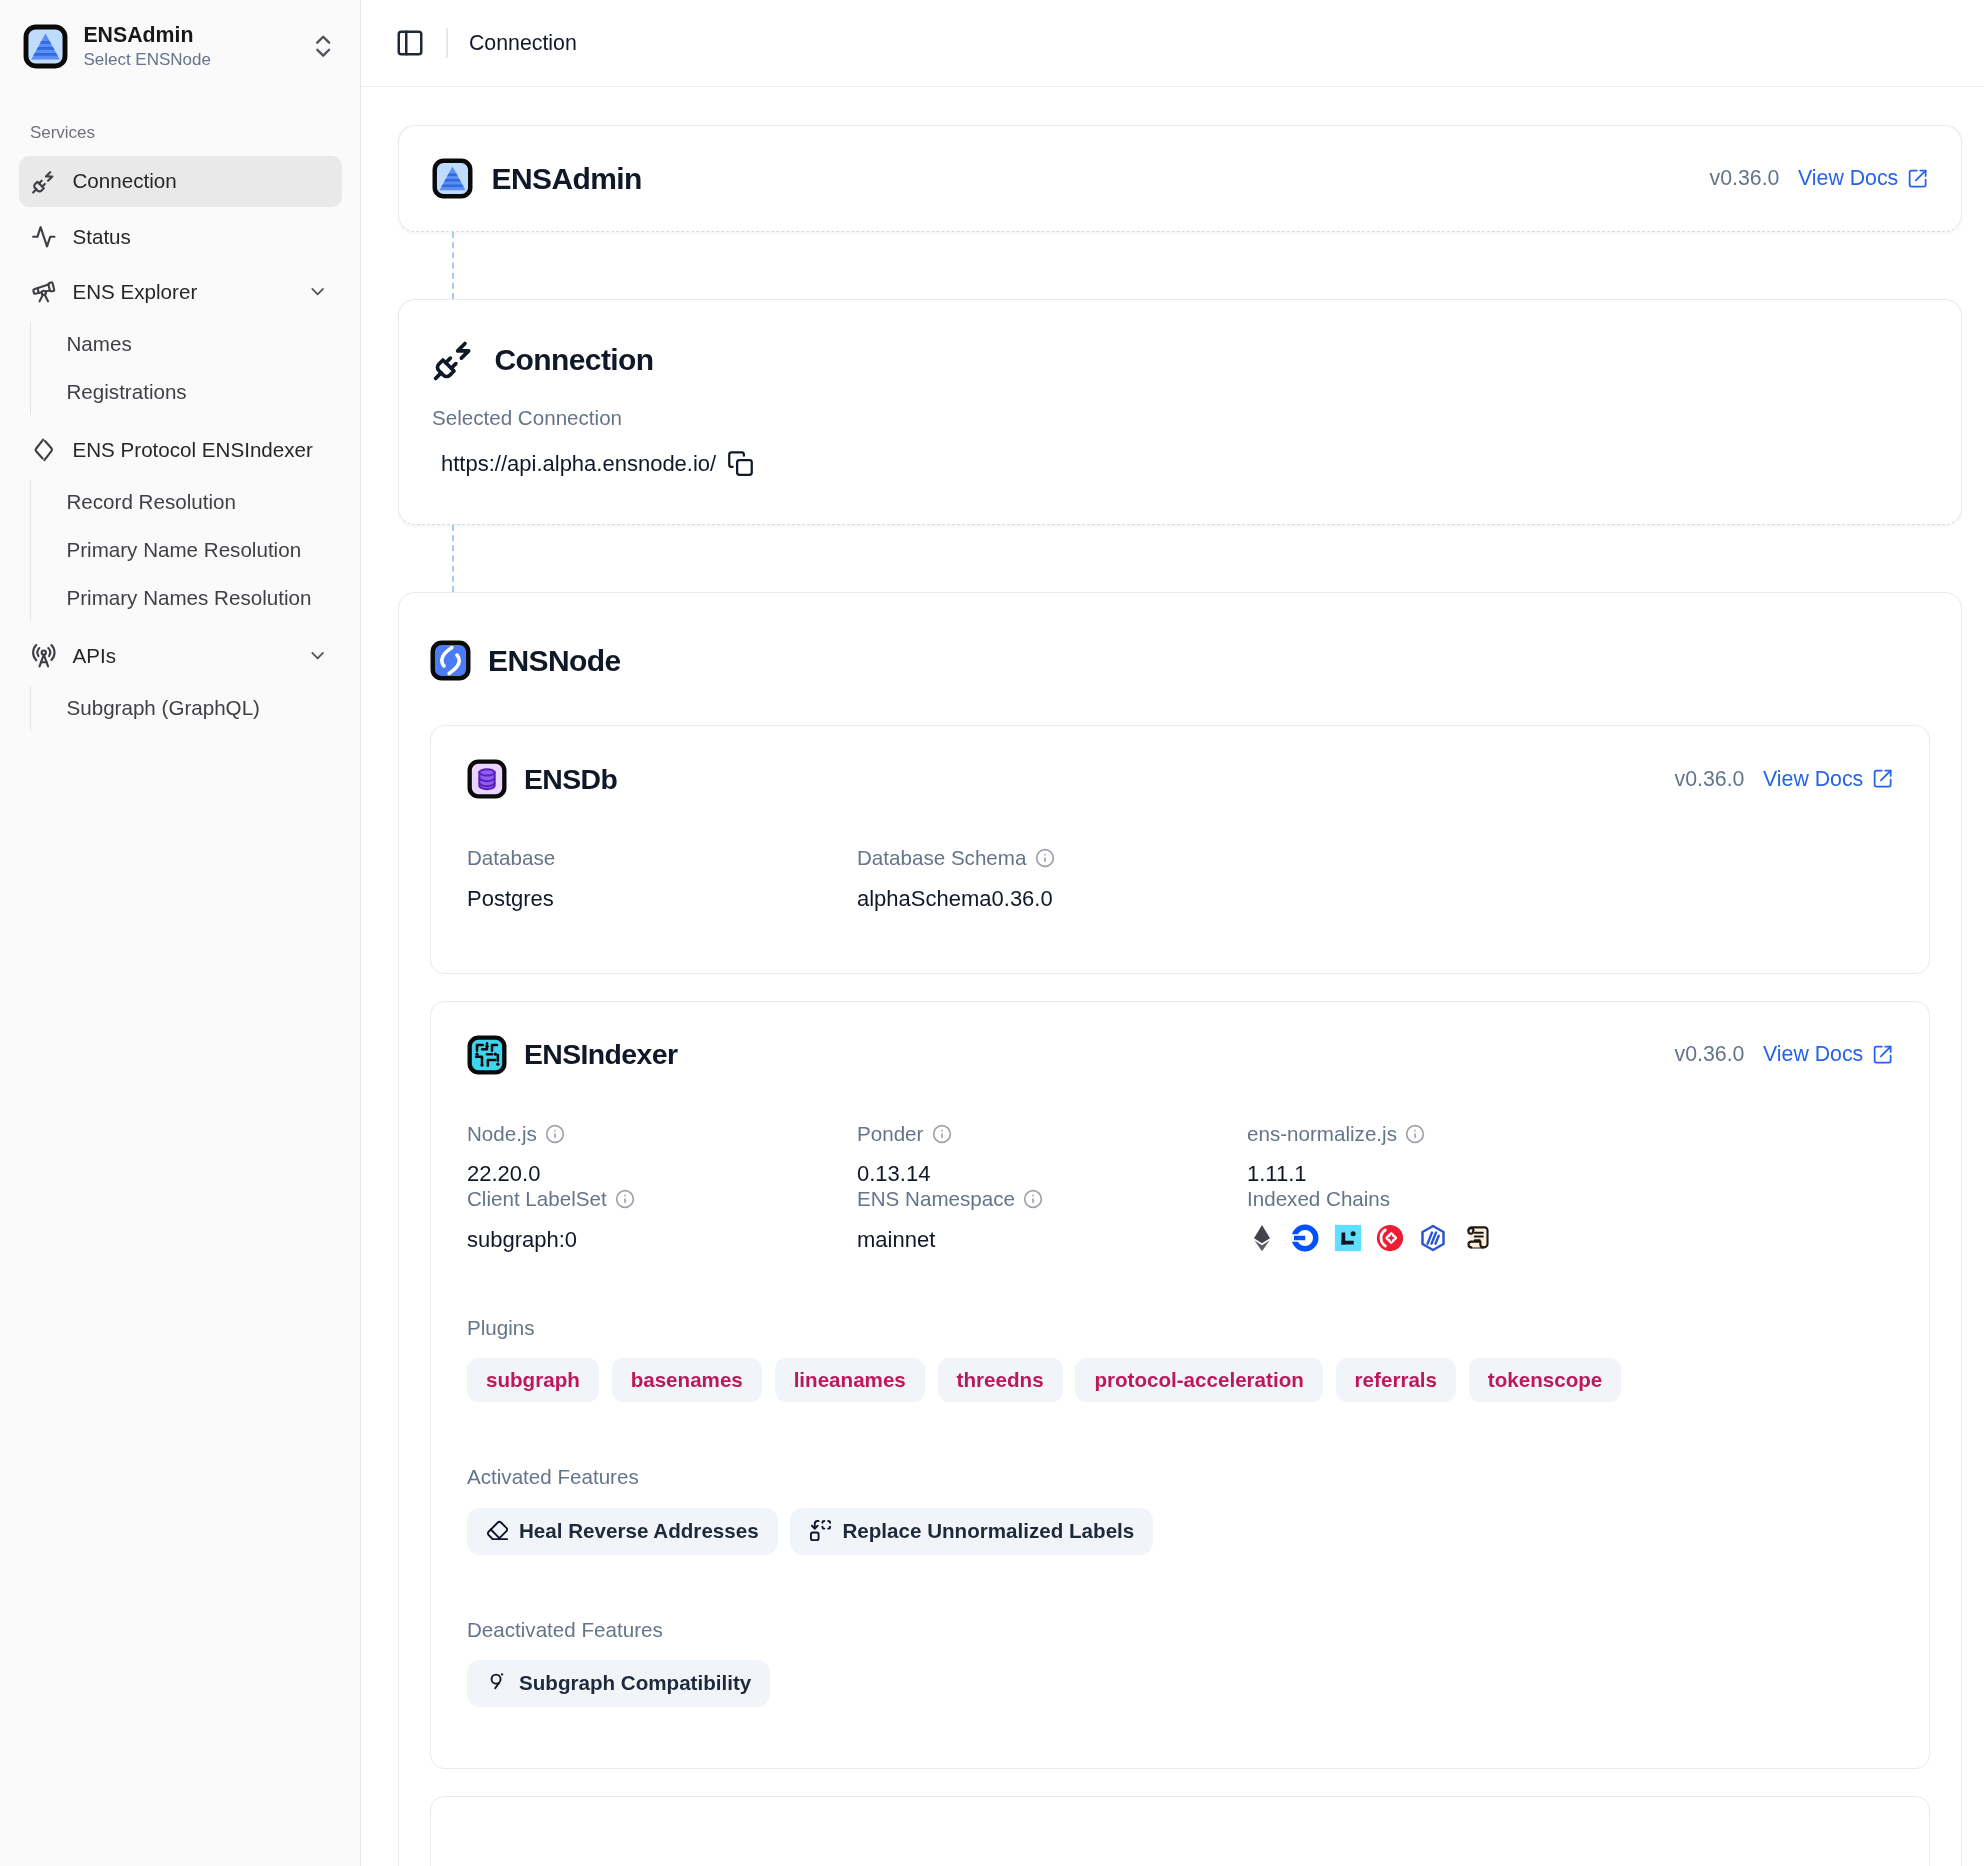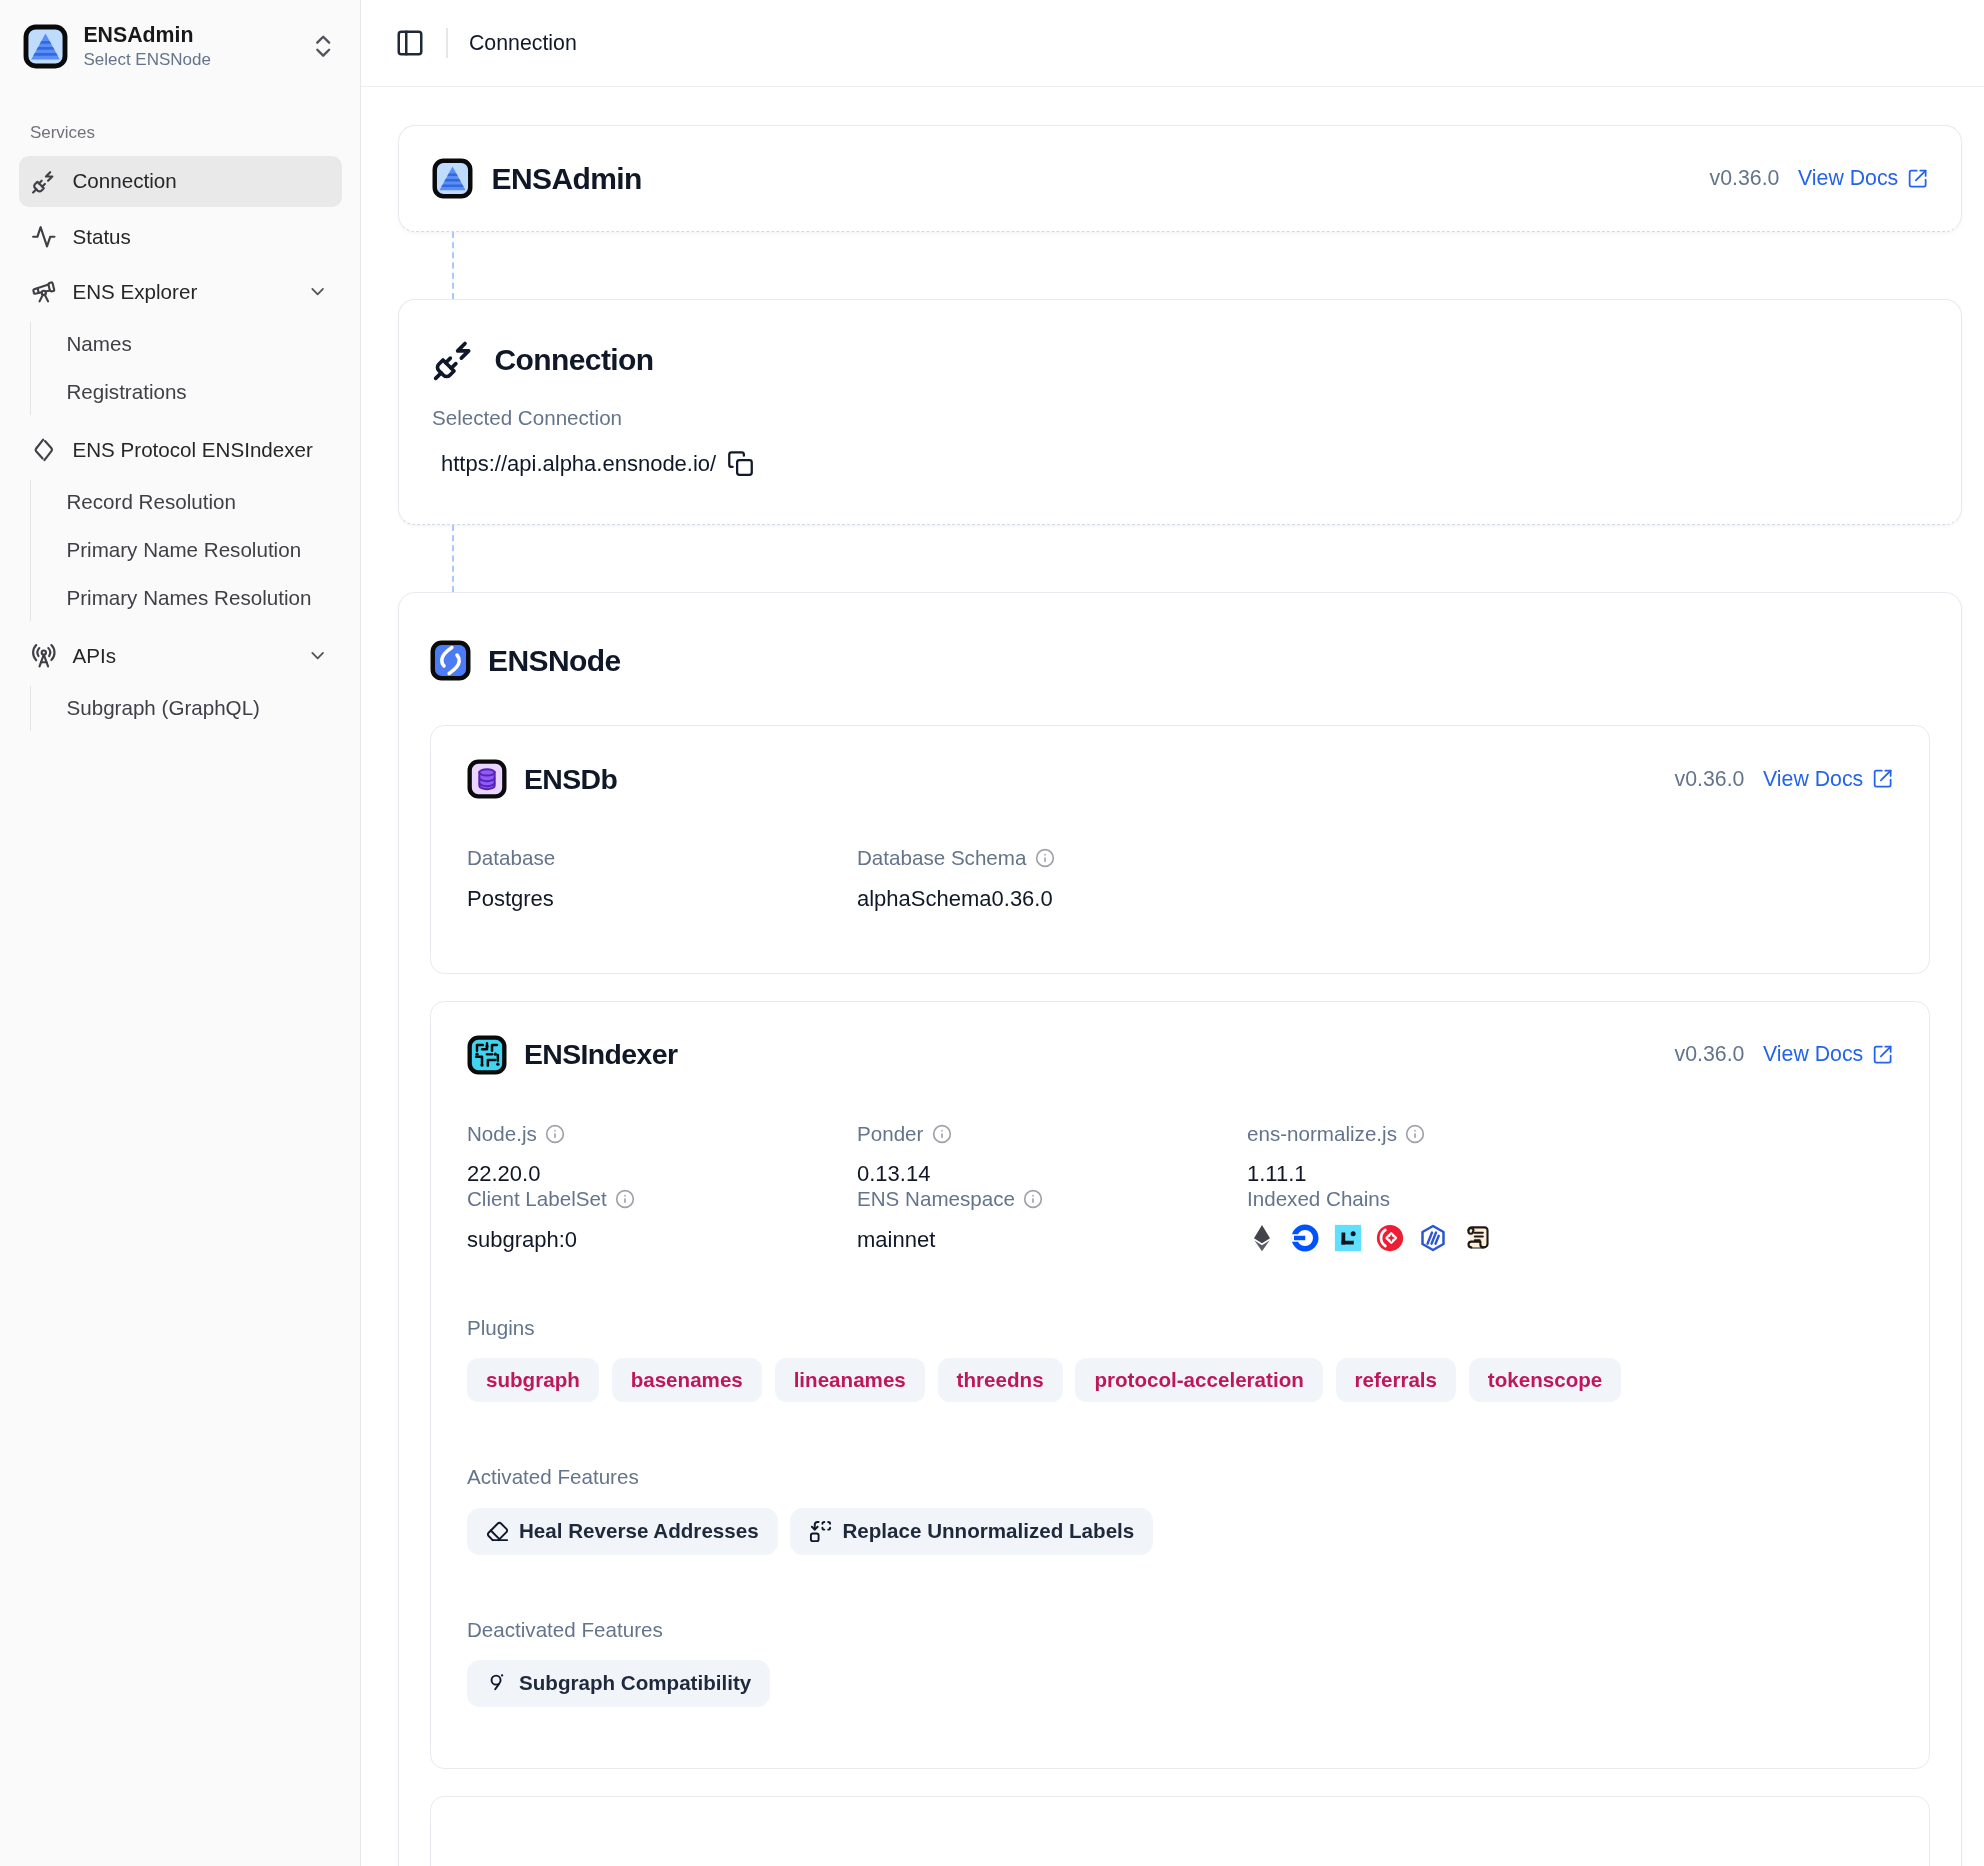--- a/index.html
+++ b/index.html
@@ -62,21 +62,21 @@
   .inner-title { font-size:28.4px; font-weight:700; letter-spacing:-0.6px; color:#101828; }
   .icon-sq { width:40px; height:40px; flex:0 0 40px; }
 
   .fgrid { display:grid; grid-template-columns:390px 390px 1fr; margin-top:47px; }
   .chains-row { display:flex; align-items:center; gap:12.8px; margin-top:11.4px; }
   .chain-ic { width:30px; height:30px; display:inline-flex; cursor:pointer; }
 
   .sec-label { margin-top:63px; }
   .chip-row { display:flex; align-items:center; gap:12.8px; margin-top:18.5px; flex-wrap:wrap; }
   .chip { background:var(--chip-bg,#f1f5f9); border-radius:11.4px; padding:10px 19px; font-size:20.6px; font-weight:700; color:#be185d; white-space:nowrap; }
-  .fchip { display:flex; align-items:center; gap:10px; background:var(--chip-bg,#f1f5f9); border-radius:12.8px; padding:11.4px 19px; font-size:20.6px; font-weight:700; color:#1e293b; white-space:nowrap; }
+  .fchip { display:flex; align-items:flex-start; gap:10px; background:var(--chip-bg,#f1f5f9); border-radius:12.8px; padding:11.4px 19px; font-size:20.6px; font-weight:700; color:#1e293b; white-space:nowrap; }
   .fchip .fic { width:23px; height:23px; color:#0f172a; }
 </style>
 </head>
 <body>
 
 <svg width="0" height="0" style="position:absolute">
   <defs>
     <clipPath id="triclip">
         <polygon points="12,5 19.6,18.9 4.4,18.9"></polygon>
       </clipPath>

